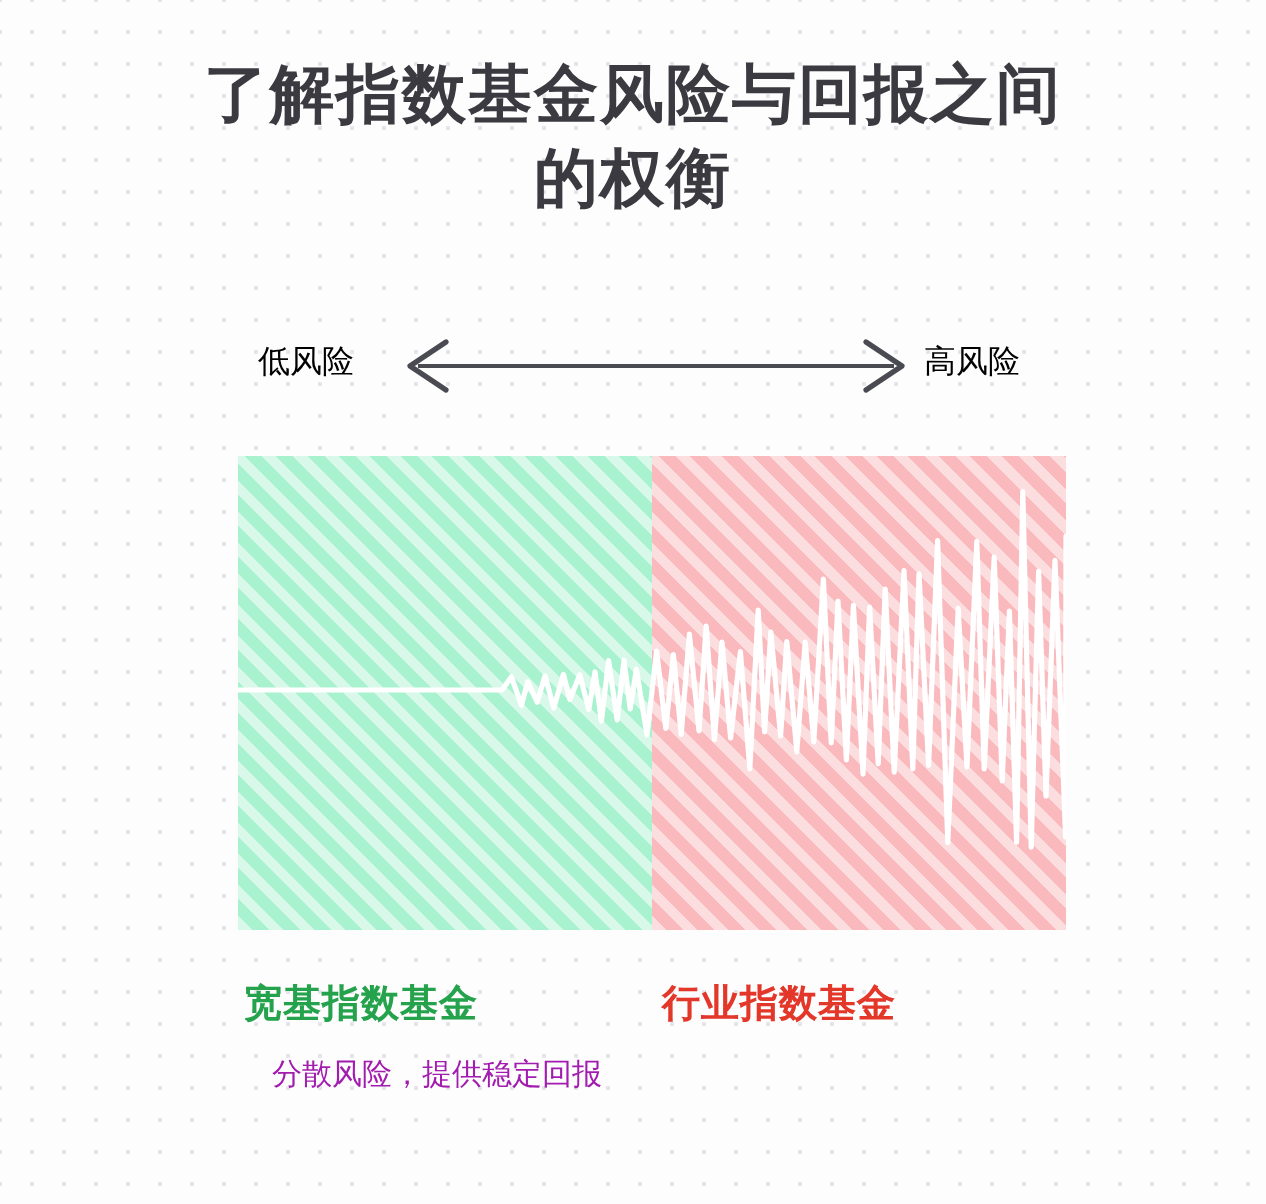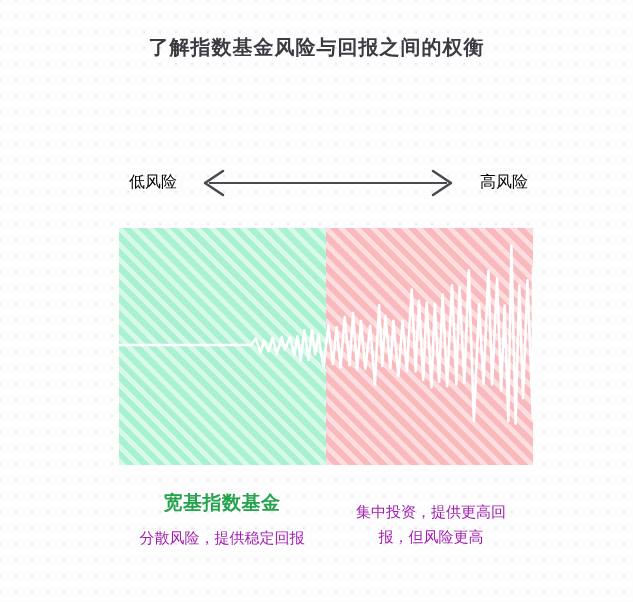--- a/index.html
+++ b/index.html
@@ -25,21 +25,21 @@
     height: 602px;
   }
 
   
   .title {
     position: absolute;
     left: 86px;
     top: 26px;
     width: 461px;
     text-align: center;
-    font-size: 20px;
+    font-size: 32px;
     line-height: 42px;
     font-weight: 600;
     color: #3a3a40;
     letter-spacing: 1px;
     font-family: "Liberation Serif", "DejaVu Serif", serif;
   }
 
   
   .risk-axis {
     position: absolute;
@@ -51,21 +51,21 @@
   .risk-label {
     position: absolute;
     top: 0;
     font-size: 16px;
     line-height: 30px;
     color: #000000;
     white-space: nowrap;
     font-family: "Liberation Serif", "DejaVu Serif", serif;
   }
   .risk-label.low  { left: 10px; }
-  .risk-label.high { right: 5px; margin-left: 37px; }
+  .risk-label.high { right: 23px; margin-left: 37px; }
 
   .arrow-svg {
     position: absolute;
     left: 78px;
     top: 0px;
     width: 262px;
     height: 32px;
   }
 
   
@@ -116,21 +116,20 @@
     position: absolute;
     left: 119px;
     top: 490px;
     width: 414px;
     height: 105px;
   }
   .caption-col {
     position: absolute;
     top: 0;
     width: 200px;
-    text-align: center;
   }
   .caption-col.left  { left: 3px; }
   .caption-col.right { left: 212px; }
 
   .caption-heading {
     font-size: 19px;
     font-weight: bold;
     line-height: 26px;
     letter-spacing: 0.5px;
     font-family: "Liberation Serif", "DejaVu Serif", serif;
@@ -174,17 +173,17 @@
       <polyline id="vol-path" fill="none" stroke="#ffffff" stroke-width="2.6" stroke-linejoin="round" stroke-linecap="round" points="0.0,117.0 132.0,117.0 136.7,110.4 141.7,124.6 144.9,112.9 149.6,123.1 153.5,109.9 157.9,126.0 162.7,109.2 165.9,121.7 170.9,109.4 175.4,126.8 178.5,108.0 181.7,132.6 185.3,102.3 189.6,132.0 193.0,102.2 196.1,126.4 199.2,106.6 204.5,139.5 209.3,97.5 213.9,136.2 217.7,99.3 221.6,139.2 225.7,89.1 230.5,137.4 234.1,85.1 238.2,141.8 242.0,93.1 246.3,141.0 251.2,97.8 255.9,156.4 260.1,77.0 263.3,137.9 266.4,88.0 271.3,140.0 274.4,92.8 279.4,147.9 283.6,93.1 287.9,142.9 292.7,61.5 296.6,143.4 300.0,72.6 304.2,151.9 307.7,74.7 312.5,159.1 315.8,75.5 320.1,153.9 323.6,66.5 328.1,158.1 333.0,57.3 337.4,156.4 340.5,58.9 345.3,154.7 349.8,42.3 354.9,193.3 360.1,76.2 364.5,155.5 369.4,42.7 373.1,156.5 378.1,50.5 382.1,162.5 385.7,77.6 389.3,193.1 392.4,17.8 396.6,195.6 400.3,57.6 404.0,170.1 408.5,52.2 413.8,190.4 414.0,40.2"></polyline>
     </svg>
   </div>
 
   <div class="captions">
     <div class="caption-col left">
       <div class="caption-heading green">宽基指数基金</div>
       <div class="caption-desc">分散风险，提供稳定回报</div>
     </div>
     <div class="caption-col right">
-      <div class="caption-desc">集中投资，提供更高回报，但风险更高</div>
+      <div class="caption-heading red">行业指数基金</div>
     </div>
   </div>
 
 </div>
 
 </body></html>

